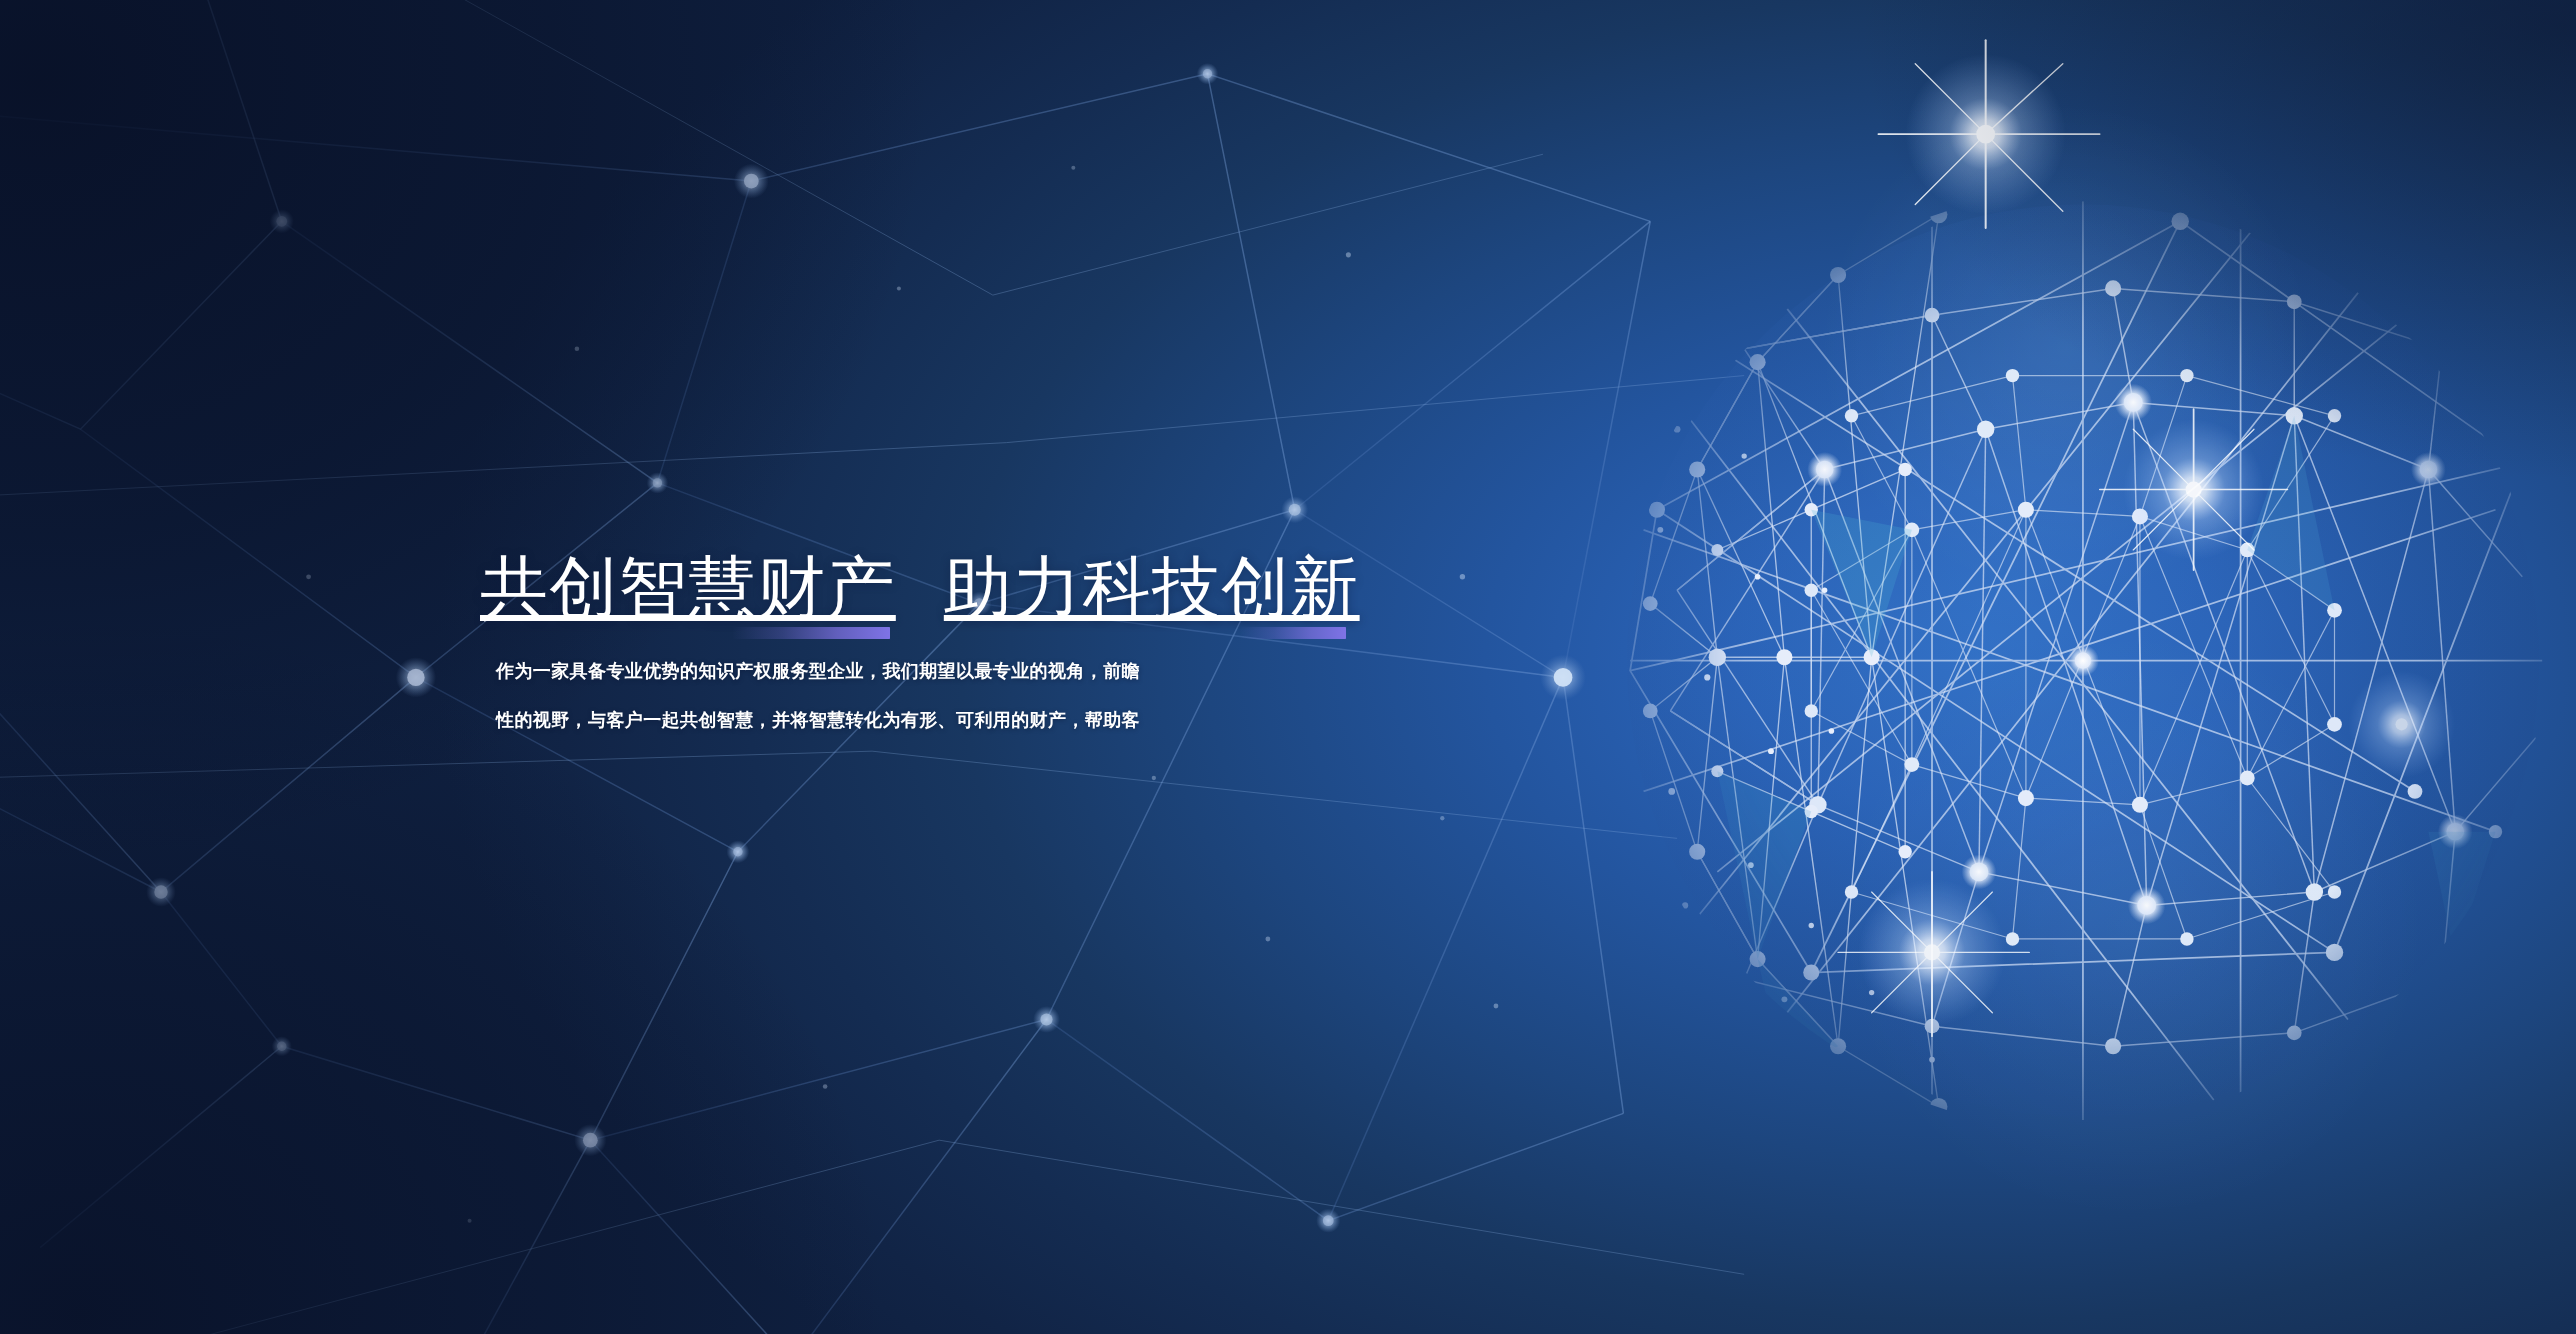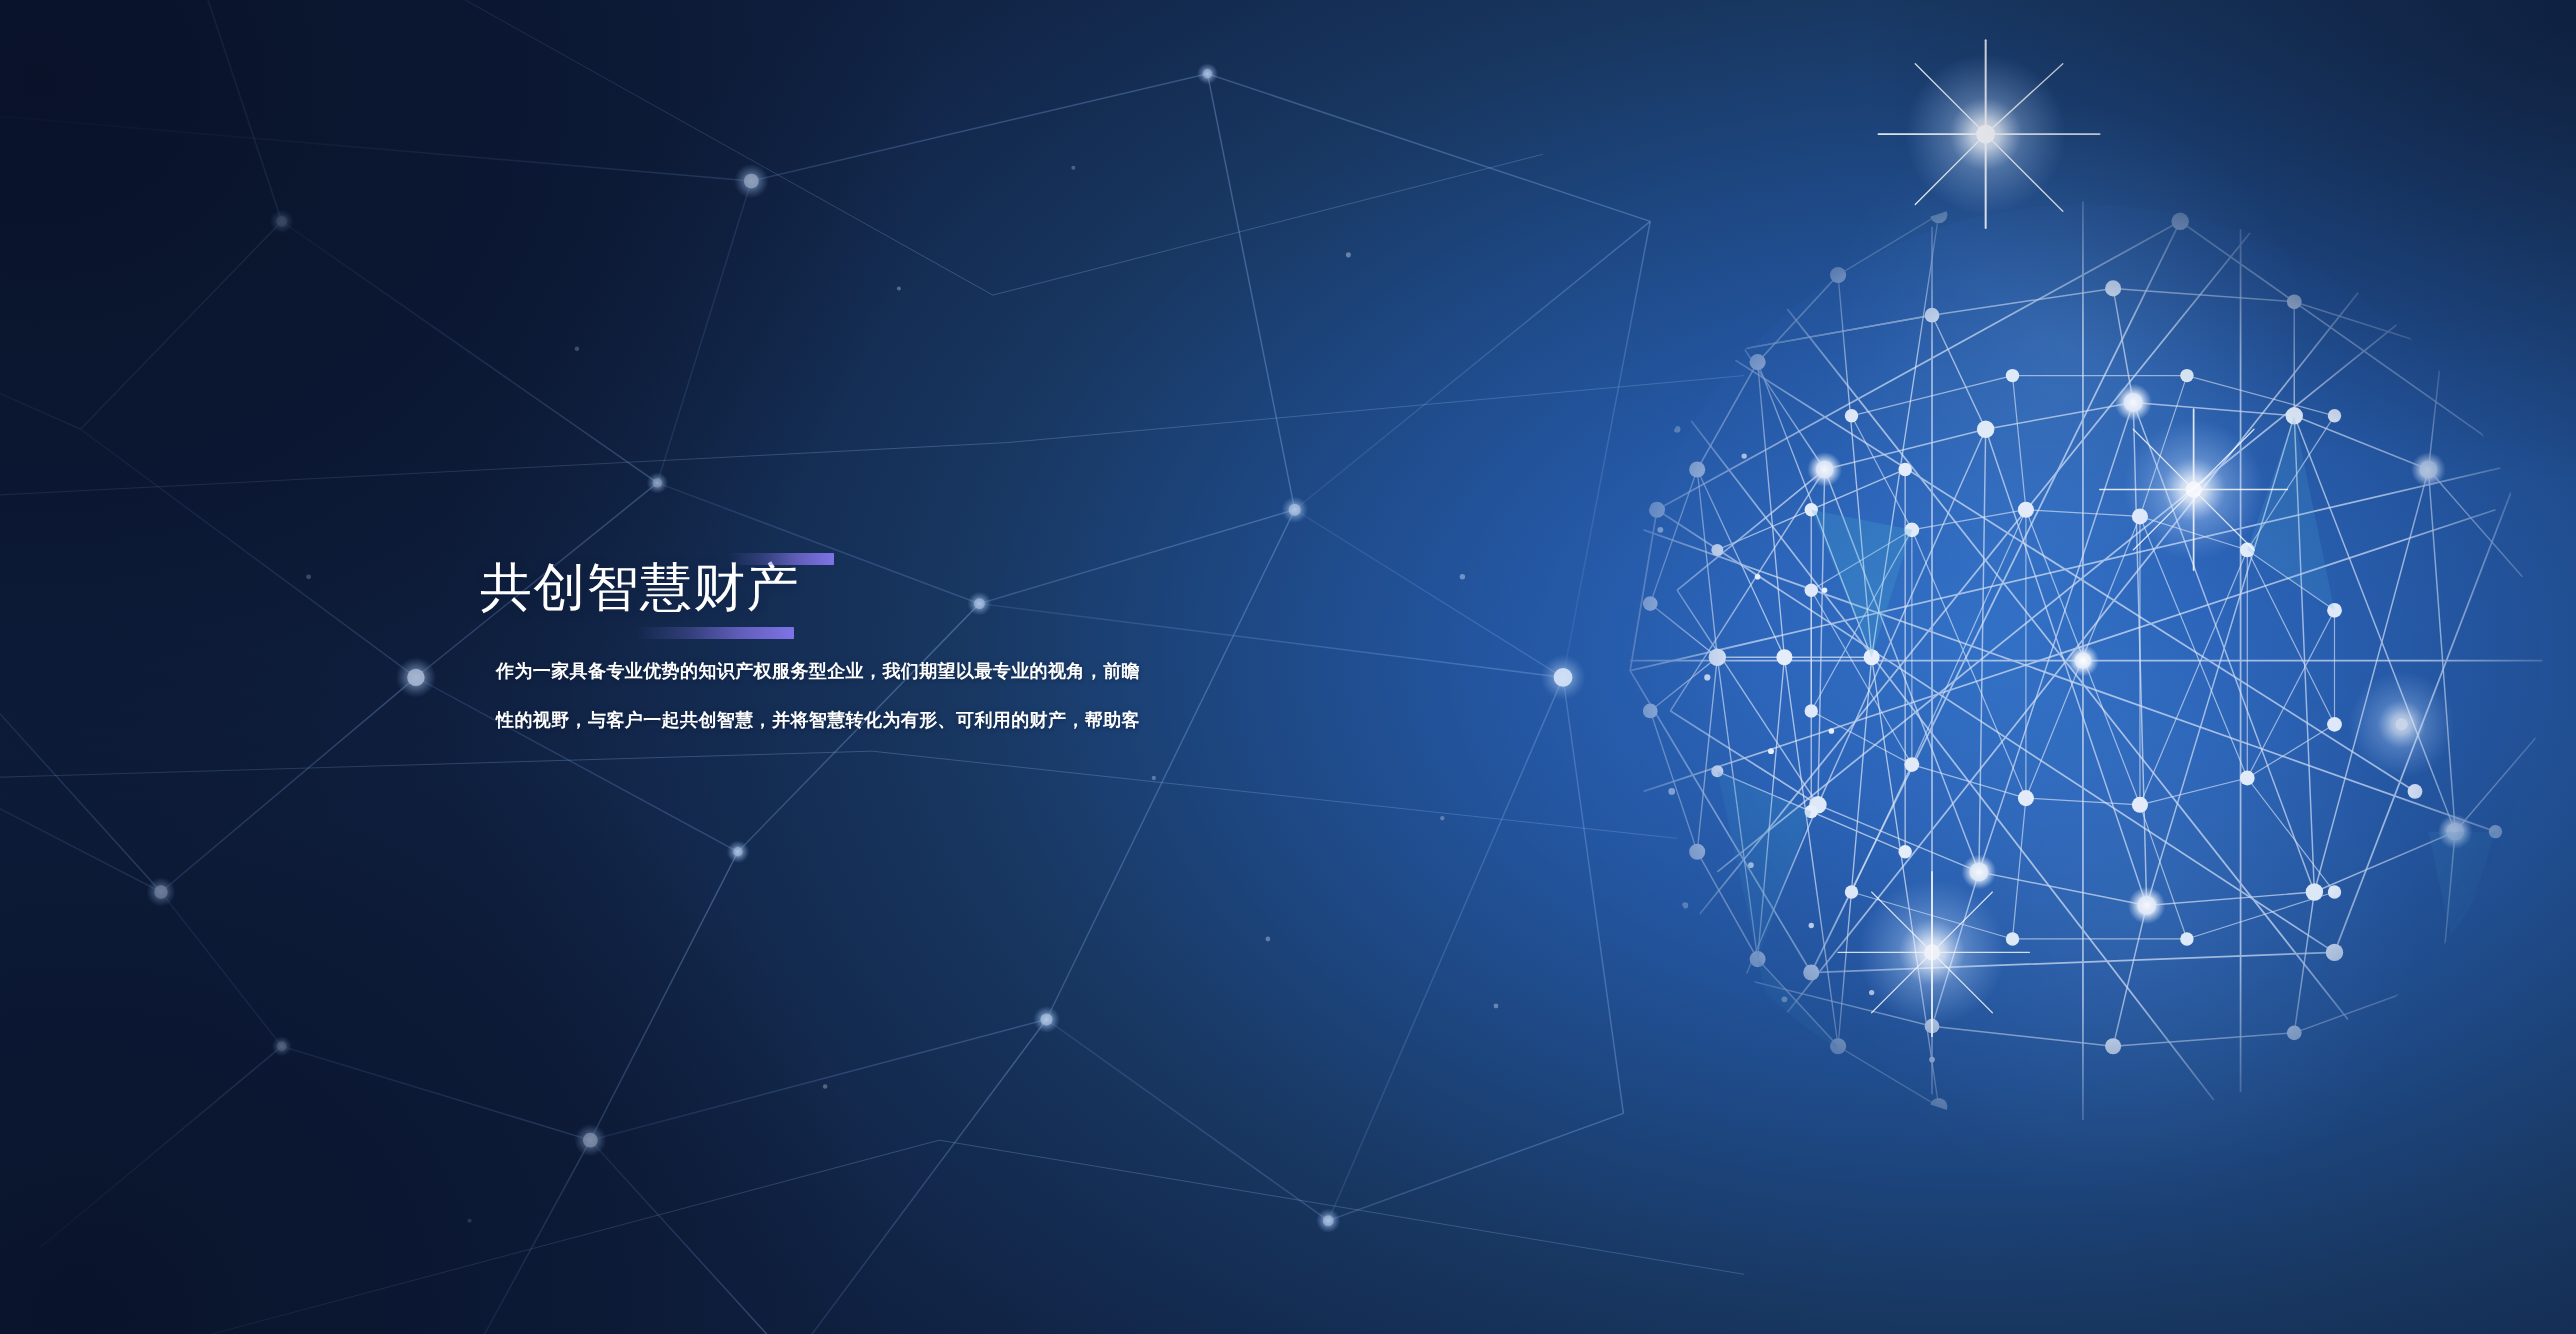--- a/index.html
+++ b/index.html
@@ -79,26 +79,27 @@
     align-items: flex-start;
     white-space: nowrap;
   }
 
   .headline-group {
     position: relative;
     display: inline-block;
   }
 
   .headline-text {
-    font-size: 52px;
+    font-size: 68px;
     line-height: 74px;
     font-weight: 400;
     color: #ffffff;
     letter-spacing: 1.3px;
     text-shadow: 0 1.3px 9.4px rgba(10,25,60,0.45);
+    text-decoration: underline;
   }
 
   #headline-gap {
     width: 48px;
     flex: 0 0 48px;
   }
 
   .accent-bar {
     position: absolute;
     height: 11.4px;
@@ -563,20 +564,21 @@
     <div id="headline-row">
 
       <div class="headline-group">
         <span class="headline-text">共创智慧财产</span>
         <span class="accent-bar" id="accent-bar-one"></span>
       </div>
 
       <div id="headline-gap"></div>
 
       <div class="headline-group">
+        <span class="headline-text">助力科技创新</span>
         <span class="accent-bar" id="accent-bar-two"></span>
       </div>
 
     </div>
 
     <div id="body-copy">
       <p class="body-line">作为一家具备专业优势的知识产权服务型企业，我们期望以最专业的视角，前瞻</p>
       <p class="body-line">性的视野，与客户一起共创智慧，并将智慧转化为有形、可利用的财产，帮助客</p>
     </div>
 

